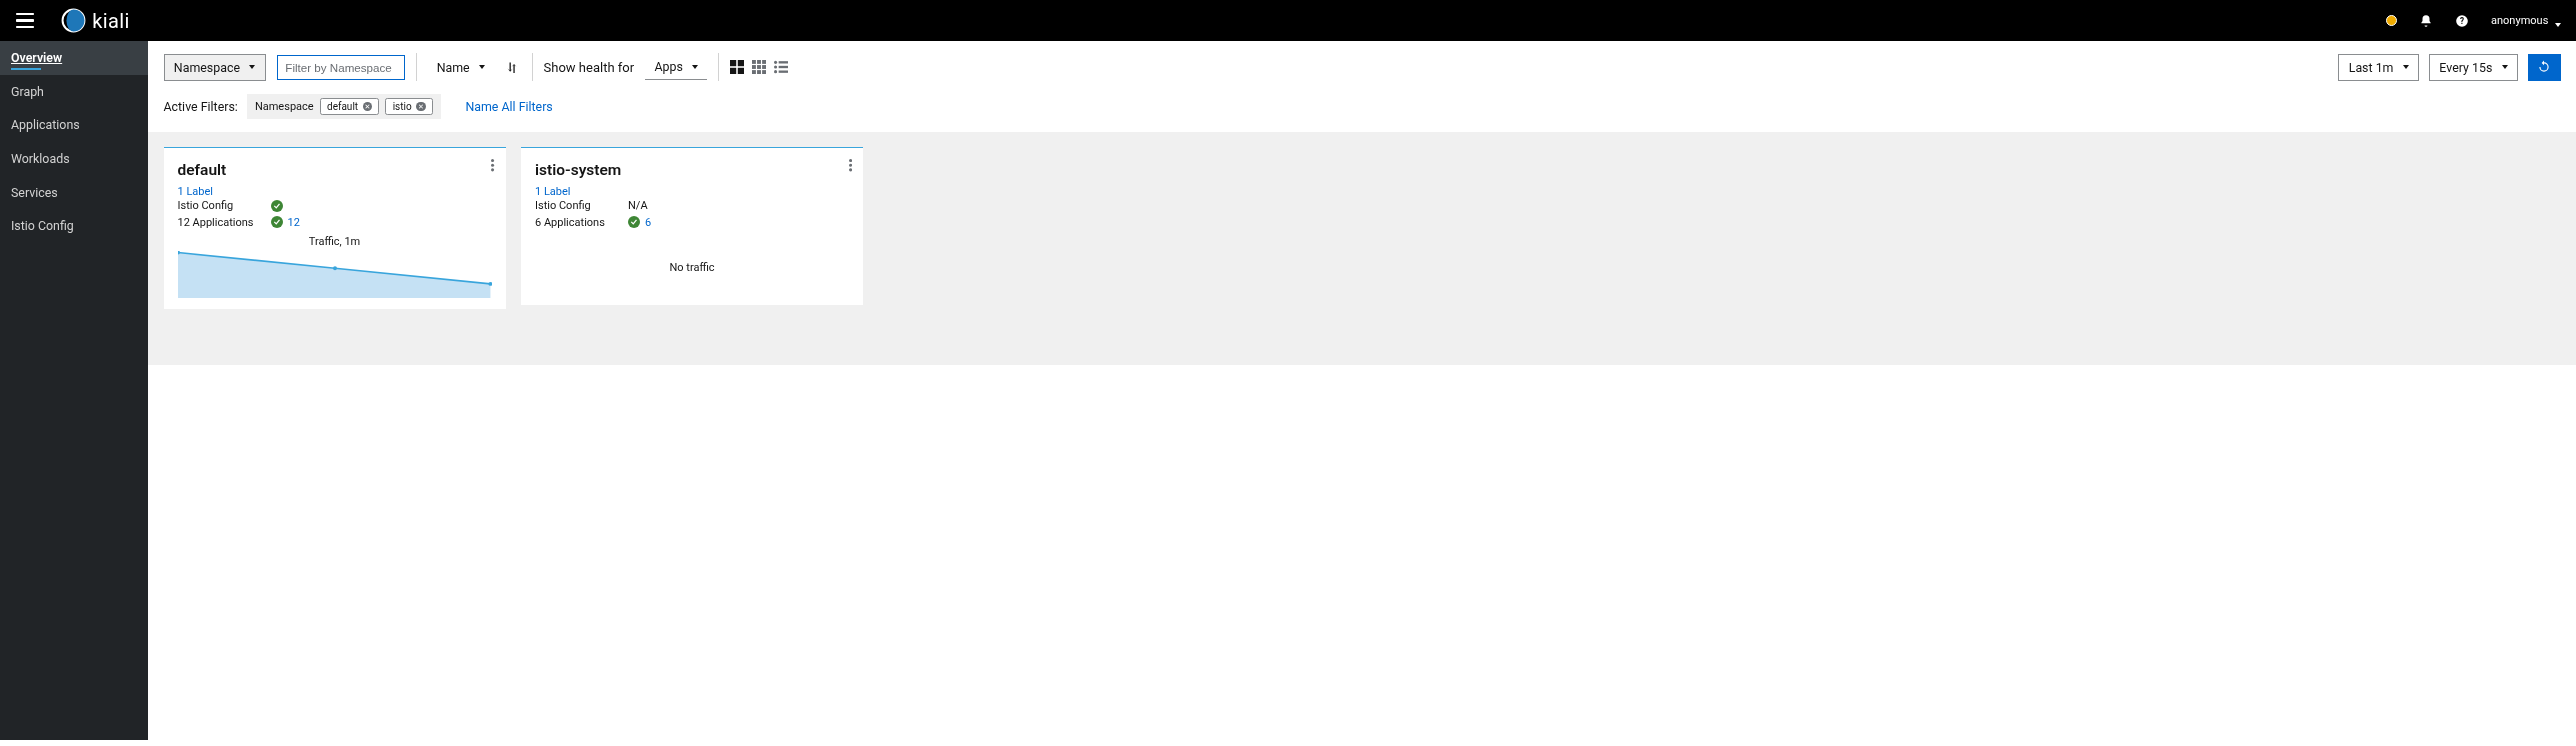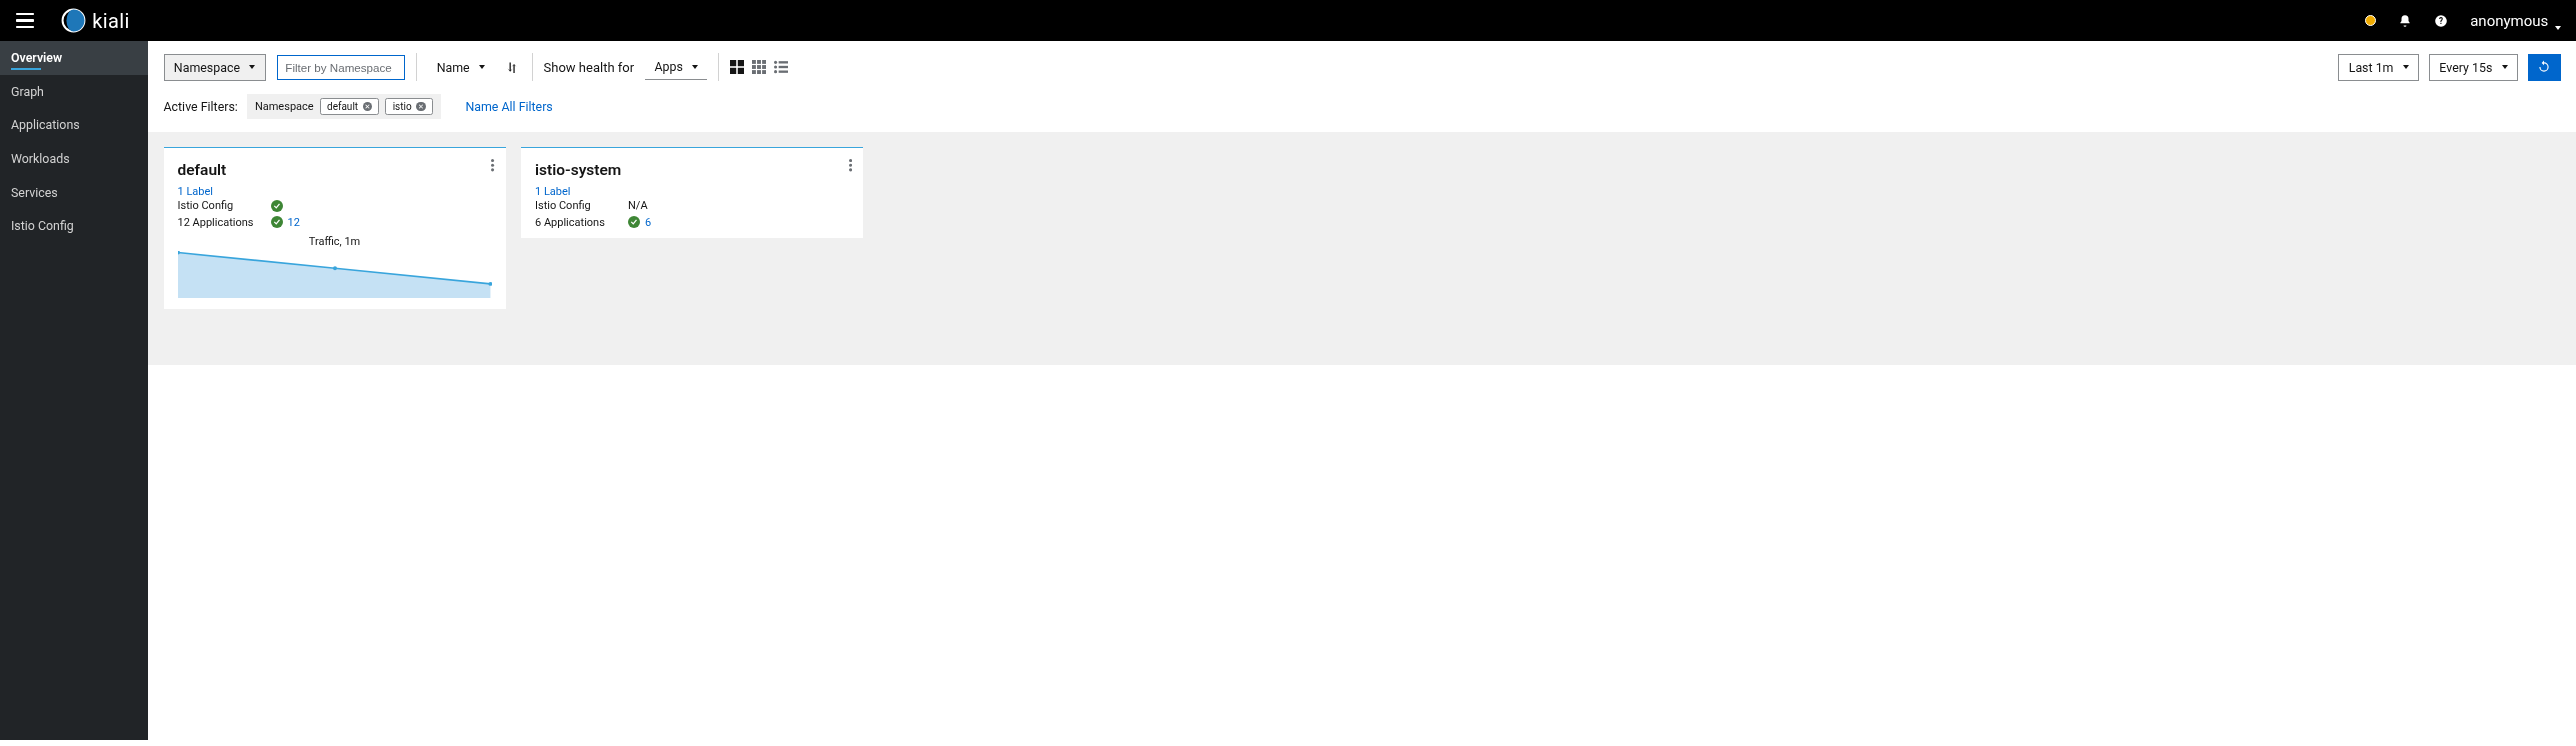--- a/index.html
+++ b/index.html
@@ -7,26 +7,26 @@
 
 .topbar { background: #000; color: #fff; height: 41px; display: flex; align-items: center; padding: 0 15.5px; }
 .hamburger { width: 18.6px; height: 18.6px; cursor: pointer; display: flex; flex-direction: column; justify-content: space-around; }
 .hamburger span { display: block; height: 2.3px; background: #fff; border-radius: 0.8px; }
 .logo { display: flex; align-items: center; margin-left: 27px; gap: 6.2px; font-size: 20px; font-weight: 400; letter-spacing: 0.4px; }
 .logo-icon { width: 25px; height: 25px; position: relative; }
 .topbar-spacer { flex: 1; }
 .topbar-actions { display: flex; align-items: center; gap: 22px; }
 .status-dot { width: 11px; height: 11px; border-radius: 50%; background: #f0ab00; border: 1.6px solid #fff; }
 .bell-icon, .help-icon { width: 14px; height: 14px; fill: #fff; }
-.user-menu { display: flex; align-items: flex-end; gap: 6.2px; font-size: 15px; }
+.user-menu { display: flex; align-items: flex-end; gap: 6.2px; font-size: 11px; }
 
 .layout { display: flex; height: calc(100vh - 47px); }
 .sidebar { width: 148px; background: #212427; color: #d2d2d2; flex-shrink: 0; }
 .sidebar-item { padding: 9.3px 11px; font-size: 12.4px; cursor: pointer; }
-.sidebar-item.active { background: #393f44; color: #fff; font-weight: 600; position: relative; }
+.sidebar-item.active { background: #393f44; color: #fff; font-weight: 600; position: relative; text-decoration: underline; }
 .sidebar-item.active::after { content: ""; position: absolute; left: 11px; bottom: 4.7px; width: 29.5px; height: 2.3px; background: #39a5dc; }
 
 .main { flex: 1; background: #fff; overflow: auto; }
 .toolbar { display: flex; align-items: center; padding: 12.4px 15.5px 9.3px; gap: 11px; flex-wrap: wrap; }
 .select-like { display: inline-flex; align-items: center; gap: 9.3px; padding: 4.7px 9.3px; border: 0.8px solid #8a8d90; background: #f0f0f0; font-size: 12.4px; cursor: pointer; }
 .select-like.plain { background: #fff; border: 0.8px solid #8a8d90; }
 .select-like.borderless { border: none; background: transparent; border-bottom: 0.8px solid #8a8d90; }
 .filter-input { width: 128px; padding: 5.4px 7.8px; border: 1.6px solid #06c; font-size: 11.6px; outline: none; }
 .filter-input::placeholder { color: #6a6e73; }
 .divider { width: 0.8px; height: 28px; background: #d2d2d2; }
@@ -240,18 +240,19 @@
         </div>
         <div class="card-row">
           <span class="card-row-label">6 Applications</span>
           <span class="health-ok">
               <svg viewBox="0 0 12 12">
                 <path d="M2 6l3 3 5-6" stroke="#fff" stroke-width="2" fill="none"></path>
               </svg>
             </span>
           <span class="link-count">6</span>
         </div>
+        <div class="no-traffic">No traffic</div>
       </div>
 
     </div>
   </main>
 </div>
 
 
 </body></html>

